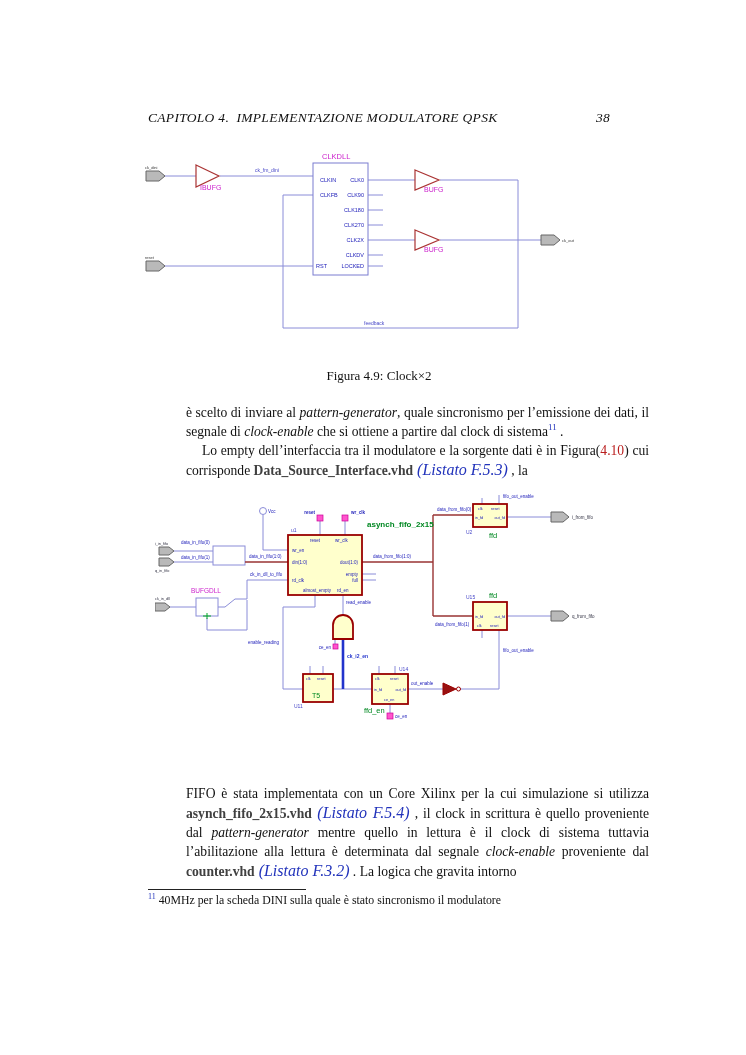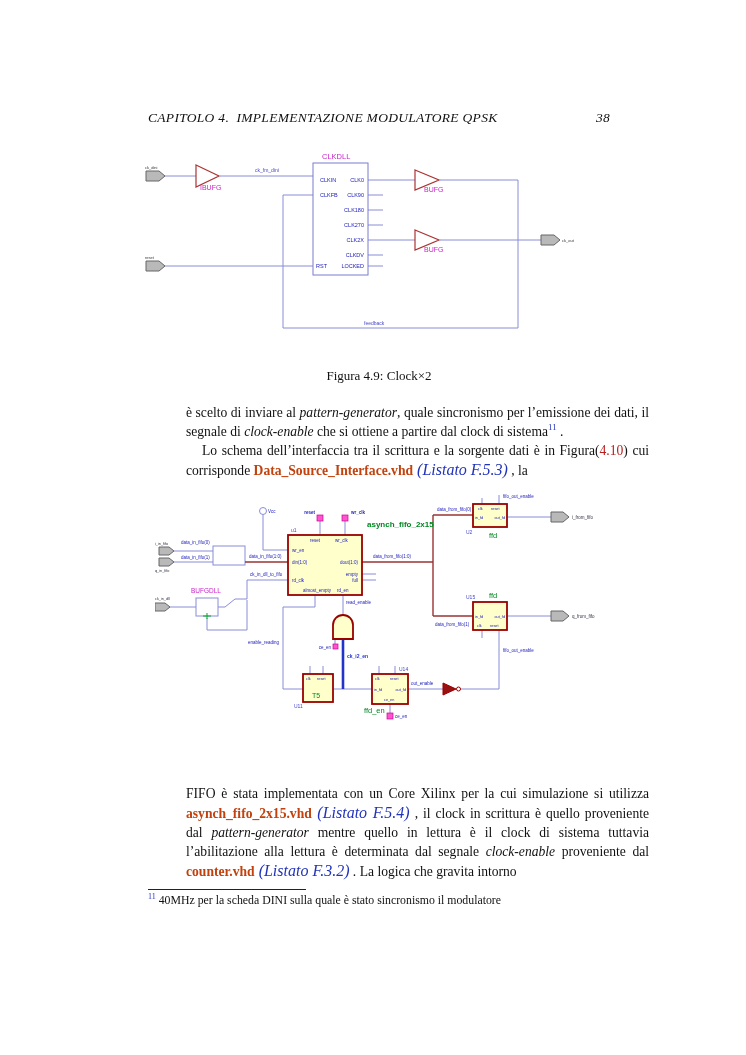--- a/index.html
+++ b/index.html
@@ -8,21 +8,21 @@
   .abs{position:absolute;}
   
   #hdr{left:148px;top:110px;width:462px;display:flex;justify-content:space-between;
        font-style:italic;font-size:13.5px;letter-spacing:.3px;}
   
   .caption{left:148px;width:462px;text-align:center;font-size:13px;}
   
   .para{left:152px;width:463px;font-size:13.6px;line-height:19px;text-align:justify;margin-left:34px;}
   .indent{text-indent:16px;}
   .it{font-style:italic;}
-  .filelink{color:#c2410c;font-weight:bold;}
+  .filelink{color:#404040;font-weight:bold;}
   .listato{color:#2233bb;font-style:italic;font-size:16px;}
   .ref{color:#b91c1c;}
   .fnmark{color:#2233bb;vertical-align:super;font-size:9px;line-height:0;}
   
   #fnrule{left:148px;top:889px;width:158px;border-top:1.2px solid #222;height:0;}
   #footnote{left:148px;top:893px;width:463px;font-size:11.8px;line-height:15px;}
   #footnote .fnmark{font-size:8px;color:#2233bb;}
   svg text{font-family:"Liberation Sans","DejaVu Sans",sans-serif;}
 </style>
 </head>
@@ -90,21 +90,21 @@
       <text x="221" y="120" text-anchor="end">LOCKED</text>
     </g>
   </svg>
 
   <div class="abs caption" style="top:368px;">Figura 4.9: Clock×2</div>
 
   <div class="abs para" style="top:403px;">
     <span>è scelto di inviare al </span><span class="it">pattern-generator</span><span>, quale sincronismo per l’emissione dei dati, il segnale di </span><span class="it">clock-enable</span><span> che si ottiene a partire dal clock di sistema</span><span class="fnmark">11</span><span> .</span>
   </div>
   <div class="abs para indent" style="top:441px;">
-    <span>Lo schema dell’interfaccia tra il scrittura e la sorgente dati è in Figura(</span><span class="ref">4.10</span><span>) cui corrisponde </span><span class="filelink">Data_Source_Interface.vhd</span><span class="listato"> (Listato F.5.3)</span><span> , la</span>
+    <span>Lo empty dell’interfaccia tra il modulatore e la sorgente dati è in Figura(</span><span class="ref">4.10</span><span>) cui corrisponde </span><span class="filelink">Data_Source_Interface.vhd</span><span class="listato"> (Listato F.5.3)</span><span> , la</span>
   </div>
 
   <svg class="abs" style="left:155px;top:492px;" width="465" height="240" viewBox="0 0 465 240">
 
     <g stroke="#8a8cd8" stroke-width="1" fill="none">
       <path d="M108,23 V58 H133"></path>
       <path d="M165,43 V29"></path>
         <path d="M190,43 V29"></path>
       <path d="M19,59 H58"></path>
         <path d="M19,70 H58"></path>

